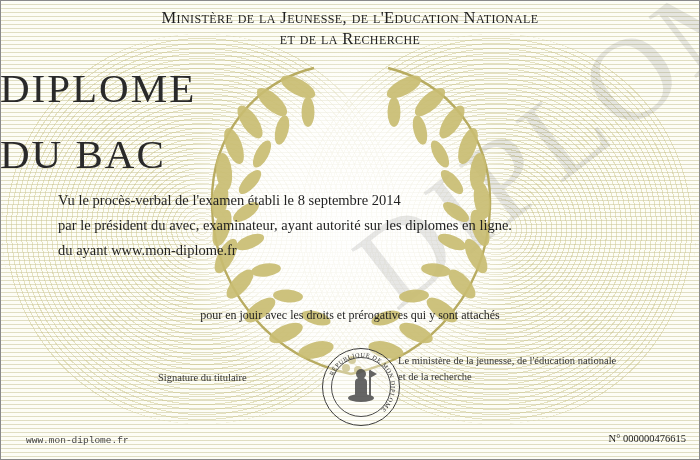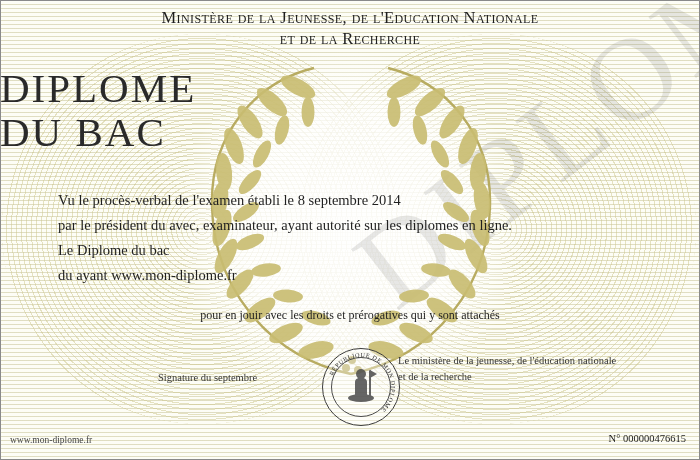--- a/index.html
+++ b/index.html
@@ -125,21 +125,21 @@
   .title {
     position: absolute;
     left: 0;
     right: 0;
     top: 66px;
     font-size: 41px;
     letter-spacing: 2px;
     line-height: 1.08;
     color: #2a2a2a;
   }
-  .title .l2 { display: block; }
+  .title .l2 { display: block; margin-top: 22px; }
 
   .body-block {
     position: absolute;
     left: 58px;
     top: 188px;
     width: 540px;
     font-size: 14.5px;
     line-height: 1.72;
     color: #1f1f1f;
   }
@@ -167,25 +167,25 @@
     left: 398px;
     top: 353px;
     font-size: 10.5px;
     line-height: 1.5;
     color: #333;
   }
   .sign-right div { white-space: nowrap; }
 
   .footer-left {
     position: absolute;
-    left: 10px;
+    left: 26px;
     top: 435px;
     font-size: 9.5px;
     color: #444;
-    font-family: Liberation Serif, serif;
+    font-family: Liberation Mono, monospace;
   }
   .footer-right {
     position: absolute;
     right: 14px;
     top: 433px;
     font-size: 10.5px;
     color: #222;
     text-align: right;
   }
 
@@ -292,27 +292,26 @@
   </div>
 
   <div class="title">
     <span>DIPLOME</span>
     <span class="l2">DU BAC</span>
   </div>
 
   <div class="body-block">
     <div>Vu le procès-verbal de l'examen établi le 8 septembre 2014</div>
     <div>par le président du avec, examinateur, ayant autorité sur les diplomes en ligne.</div>
-    <div>Le Diplome du bac</div>
     <div>du ayant www.mon-diplome.fr</div>
   </div>
 
   <div class="enjoy">pour en jouir avec les droits et prérogatives qui y sont attachés</div>
 
-  <div class="sign-left">Signature du septembre</div>
+  <div class="sign-left">Signature du titulaire</div>
   <div class="sign-right">
     <div>Le ministère de la jeunesse, de l'éducation nationale</div>
     <div>et de la recherche</div>
   </div>
 
   <div class="seal">
     <div class="seal-ring"></div>
     <div class="seal-ring2"></div>
     <svg viewBox="0 0 78 78" width="78" height="78" xmlns="http://www.w3.org/2000/svg">
       <defs>

